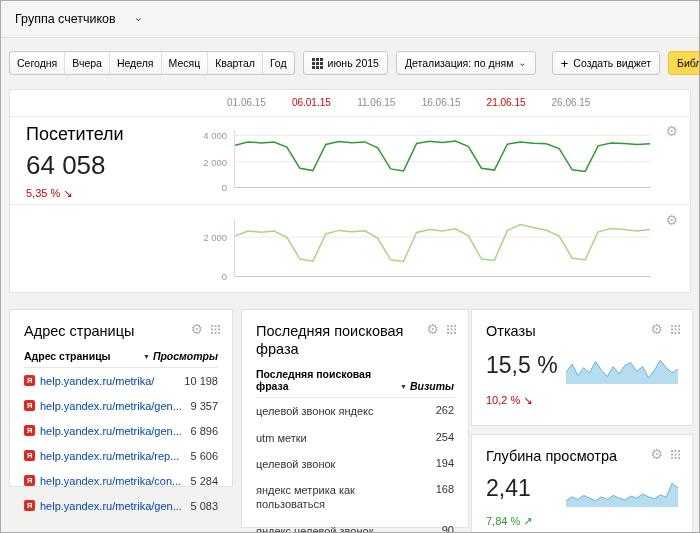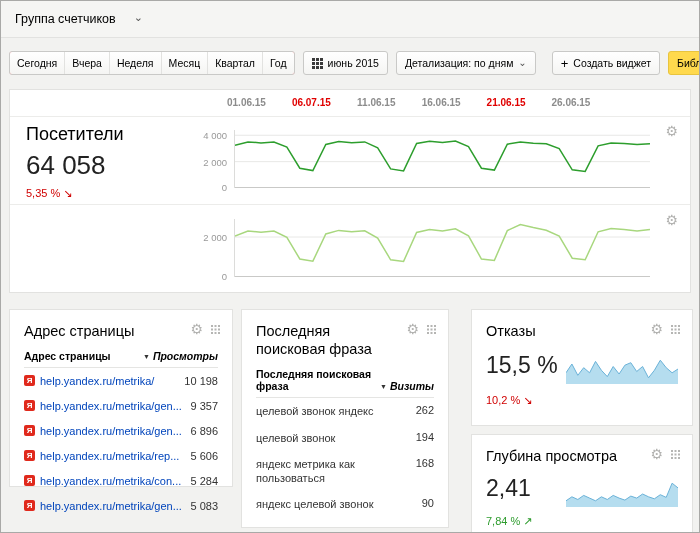--- a/index.html
+++ b/index.html
@@ -19,38 +19,38 @@
   .btn{display:inline-flex;align-items:center;gap:5px;height:24px;box-sizing:border-box;padding:0 8px;
        background:linear-gradient(#ffffff,#f5f5f3);border:1px solid #c9c9c7;border-radius:3px;
        font-size:10.5px;font-family:inherit;color:#000;cursor:pointer;white-space:nowrap;flex-shrink:0;}
   .btn .chev{font-size:10px;color:#555;margin-top:-2px;}
   .btn.yellow{background:#ffd94d;border-color:#e8c43e;}
   .spacer{flex:1;}
   
   .card{position:absolute;background:#fff;border:1px solid #e2e2e0;box-sizing:border-box;}
   .main-card{top:88px;left:8px;right:8px;height:204px;}
   .dates-row{position:absolute;top:0;left:0;right:0;height:26px;border-bottom:1px solid #ececea;}
-  .dates-inner{position:absolute;left:224px;right:40px;top:0;bottom:0;font-weight:bold;}
+  .dates-inner{position:absolute;left:224px;right:40px;top:0;bottom:0;}
   .dlabel{position:absolute;top:7px;transform:translateX(-50%);font-size:10px;color:#8c8c8c;white-space:nowrap;}
   .dlabel.red{color:#e00000;}
   .sec{position:absolute;left:0;right:0;height:88px;}
   .sec1{top:26px;}
   .sec2{top:114px;border-top:1px solid #ececea;}
   .minfo{position:absolute;left:16px;top:8px;}
   .mtitle{font-size:18px;color:#000;}
   .mvalue{font-size:26px;color:#222;margin-top:5px;}
   .mdelta{font-size:11px;margin-top:6px;}
   .down{color:#d00000;} .up{color:#2e9c2e;}
   .plot{position:absolute;left:224px;right:40px;top:14px;height:58px;border-left:1px solid #dcdcda;}
   .plot svg{display:block;width:100%;height:58px;}
   .ylab{position:absolute;right:100%;margin-right:8px;font-size:9.5px;color:#999;transform:translateY(-50%);white-space:nowrap;}
   .gear{position:absolute;top:8px;right:12px;font-size:14px;color:#b2b2b0;cursor:pointer;line-height:1;}
   
   .pages-card{top:308px;left:8px;width:224px;height:178px;}
-  .phrases-card{top:308px;left:240px;width:208px;height:219px;}
+  .phrases-card{top:308px;left:240px;width:228px;height:219px;}
   .bounces-card{top:308px;left:470px;width:222px;height:117px;}
   .depth-card{top:433px;left:470px;width:222px;height:112px;}
   .wtitle{font-size:14.5px;color:#000;padding:12px 50px 0 14px;line-height:1.25;}
   .card-icons{position:absolute;top:12px;right:12px;display:flex;align-items:center;gap:8px;}
   .card-icons .gear2{font-size:14px;color:#b2b2b0;cursor:pointer;line-height:1;}
   .thead{display:flex;align-items:flex-end;margin:10px 14px 0 14px;padding-bottom:5px;border-bottom:1px solid #e5e5e3;
          font-size:10.5px;font-weight:bold;color:#000;}
   .thead .hval{margin-left:auto;display:flex;align-items:center;gap:3px;cursor:pointer;white-space:nowrap;font-style:italic;}
   .thead .tri{font-size:7px;color:#333;}
   .thead .hname{max-width:130px;}
@@ -116,21 +116,21 @@
     </button>
     <button class="btn yellow">
       <span>Библиотека виджетов</span>
     </button>
   </div>
 
   <div class="card main-card">
     <div class="dates-row">
       <div class="dates-inner">
         <span class="dlabel" style="left:3%">01.06.15</span>
-        <span class="dlabel red" style="left:18.6%">06.07.15</span>
+        <span class="dlabel red" style="left:18.6%">06.01.15</span>
         <span class="dlabel" style="left:34.2%">11.06.15</span>
         <span class="dlabel" style="left:49.8%">16.06.15</span>
         <span class="dlabel red" style="left:65.4%">21.06.15</span>
         <span class="dlabel" style="left:81%">26.06.15</span>
       </div>
     </div>
 
     <div class="sec sec1">
       <div class="minfo">
         <div class="mtitle">Посетители</div>
@@ -251,20 +251,24 @@
       <span class="hval">
         <span class="tri">▼</span>
         <span>Визиты</span>
       </span>
     </div>
     <div class="prow">
       <span class="ph">целевой звонок яндекс</span>
       <span class="num">262</span>
     </div>
     <div class="prow">
+      <span class="ph">utm метки</span>
+      <span class="num">254</span>
+    </div>
+    <div class="prow">
       <span class="ph">целевой звонок</span>
       <span class="num">194</span>
     </div>
     <div class="prow">
       <span class="ph" style="max-width:120px;">яндекс метрика как пользоваться</span>
       <span class="num">168</span>
     </div>
     <div class="prow">
       <span class="ph">яндекс целевой звонок</span>
       <span class="num">90</span>

